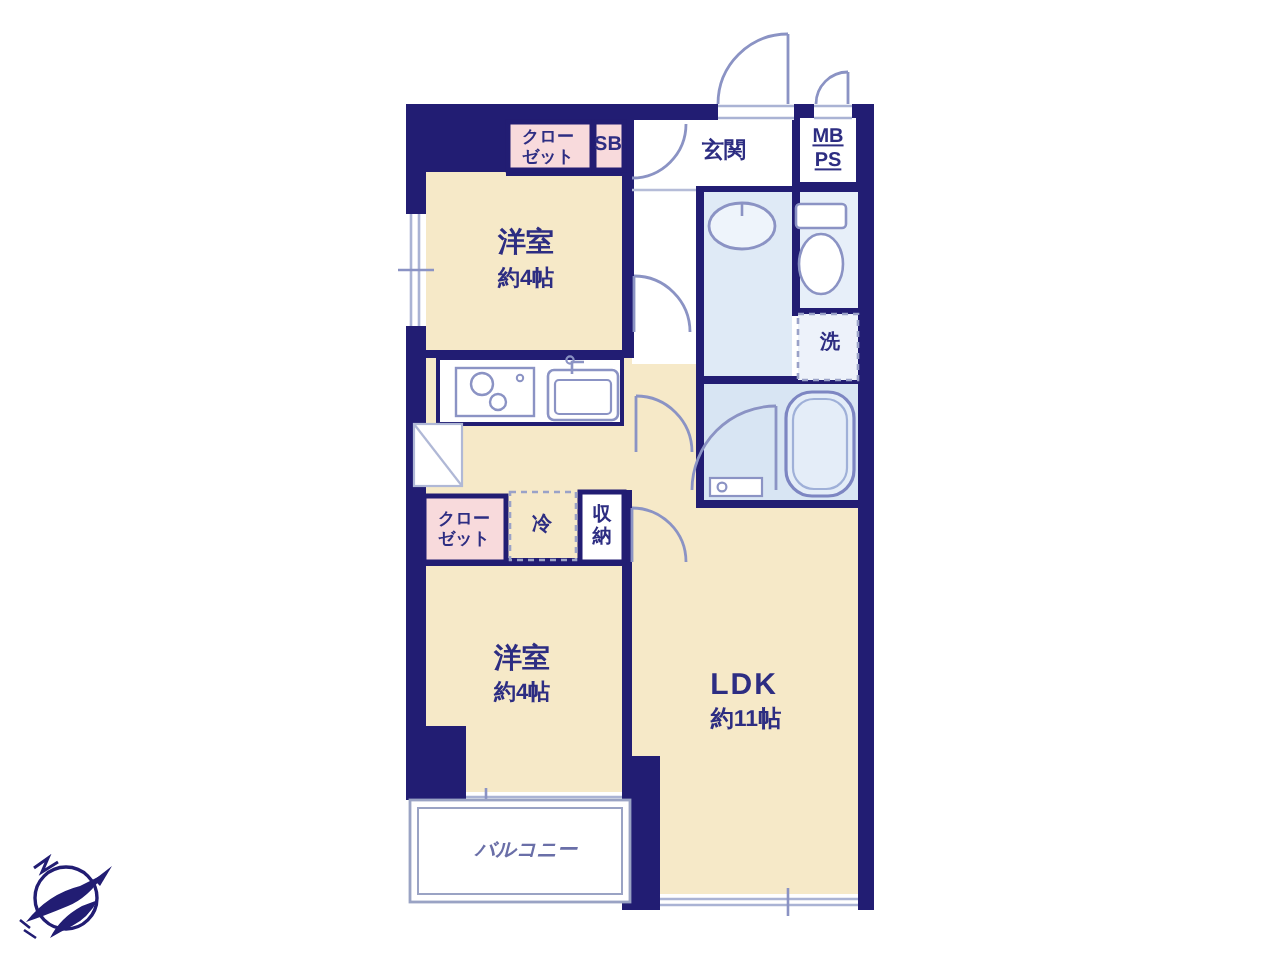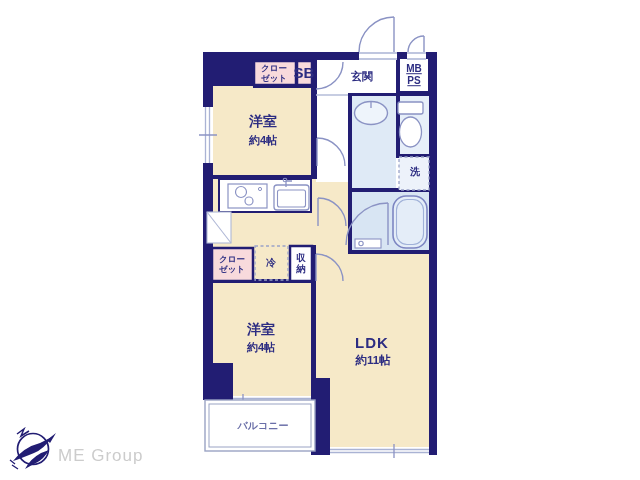--- a/index.html
+++ b/index.html
@@ -1,21 +1,21 @@
 <!DOCTYPE html>
 <html><head>
 <meta charset="utf-8">
 <style>
   html,body{margin:0;padding:0;background:#ffffff;}
   .stage{position:relative;width:512px;height:480px;background:#ffffff;overflow:hidden;
          font-family:"Liberation Sans","DejaVu Sans",sans-serif;border-radius:25px;}
   svg{position:absolute;left:0;top:0;}
   .lbl{position:absolute;transform:translate(-50%,-50%);color:#2d2d82;font-weight:bold;
        text-align:center;line-height:1.18;white-space:nowrap;}
-  .lbl.light{color:#6a6fa8;font-weight:600;}
+  .lbl.light{color:#6a6fa8;font-weight:600;font-style:italic;}
   .brand{position:absolute;color:#cccccc;font-size:17px;letter-spacing:1px;font-weight:500;}
   .note{position:absolute;color:#2d2d82;font-size:11.5px;font-weight:bold;}
 </style>
 </head>
 <body>
 
 <div class="stage">
 
 <svg width="640" height="480" viewBox="0 0 640 480">
 
@@ -145,21 +145,21 @@
     <path d="M47,440 L56,433 L50,443 Z" fill="#221d73"></path>
     <path d="M17,434 l7,-5 l-3,7 l8,-5" fill="none" stroke="#221d73" stroke-width="1.5"></path>
     <path d="M12,465 l6,4 M10,460 l5,4" stroke="#221d73" stroke-width="1.3"></path>
   </g>
 </svg>
 
 <div class="lbl" style="left:274px;top:73px;font-size:8.5px;">
   <div>クロー</div>
       <div>ゼット</div>
 </div>
-<div class="lbl" style="left:304px;top:73px;font-size:15px;">
+<div class="lbl" style="left:304px;top:73px;font-size:10px;">
   <span>SB</span>
 </div>
 <div class="lbl" style="left:362px;top:76px;font-size:11px;">
   <span>玄関</span>
 </div>
 <div class="lbl" style="left:414px;top:75px;font-size:10px;text-decoration:underline;">
   <div>MB</div>
       <div>PS</div>
 </div>
 <div class="lbl" style="left:263px;top:121px;font-size:14px;">
@@ -191,17 +191,14 @@
 <div class="lbl" style="left:372px;top:343px;font-size:15px;letter-spacing:1px;">
   <span>LDK</span>
 </div>
 <div class="lbl" style="left:373px;top:361px;font-size:11.5px;text-align:center;">
   <span>約11帖</span>
 </div>
 <div class="lbl light" style="left:263px;top:426px;font-size:10px;">
   <span>バルコニー</span>
 </div>
 
-<div class="brand" style="left:58px;top:446px;">
-  <span>ME Group</span>
-</div>
 
 </div>
 
 </body></html>

